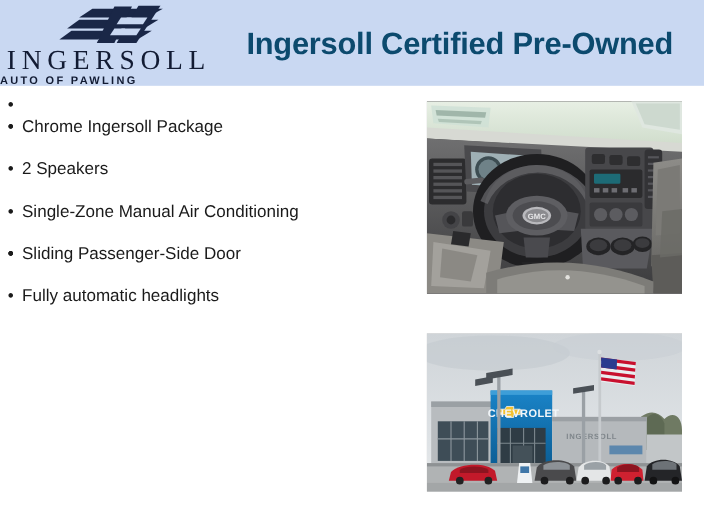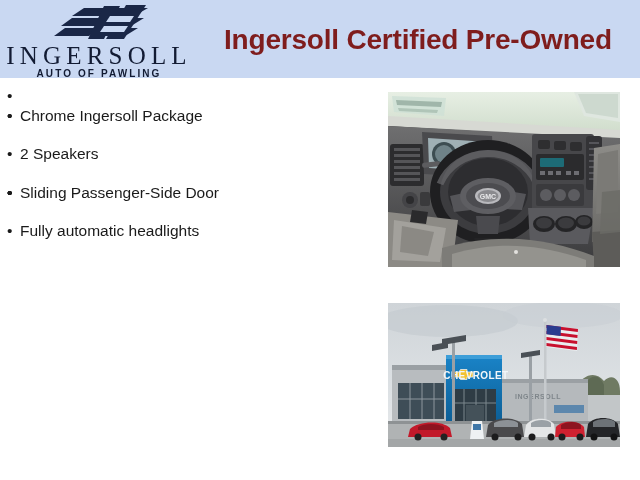--- a/index.html
+++ b/index.html
@@ -56,38 +56,38 @@
     color: #121b33;
     line-height: 27px;
     white-space: nowrap;
   }
 
   #brand-tagline {
     position: absolute;
     left: 0px;
     top: 66px;
     width: 198px;
-    text-align: center;
+    text-align: left;
     font-family: "Liberation Sans", sans-serif;
     font-size: 10px;
     font-weight: bold;
     letter-spacing: 2.1px;
     color: #121b33;
     line-height: 11px;
     white-space: nowrap;
   }
 
   #banner-title {
     position: absolute;
     left: 224px;
     top: 24px;
     font-family: "Liberation Sans", sans-serif;
     font-size: 28px;
     font-weight: bold;
-    color: #7f1d1d;
+    color: #0c4a6e;
     letter-spacing: -0.2px;
     white-space: nowrap;
   }
 
   
   #feature-list {
     position: absolute;
     left: 0px;
     top: 86px;
     width: 380px;
@@ -177,20 +177,21 @@
   <li class="feature-item">
     <span class="bullet">•</span>
     <span>Chrome Ingersoll Package</span>
   </li>
   <li class="feature-item">
     <span class="bullet">•</span>
     <span>2 Speakers</span>
   </li>
   <li class="feature-item">
     <span class="bullet">•</span>
+    <span>Single-Zone Manual Air Conditioning</span>
   </li>
   <li class="feature-item">
     <span class="bullet">•</span>
   </li>
   <li class="feature-item">
     <span class="bullet">•</span>
   </li>
   <li class="feature-item">
     <span class="bullet">•</span>
     <span>Sliding Passenger-Side Door</span>

